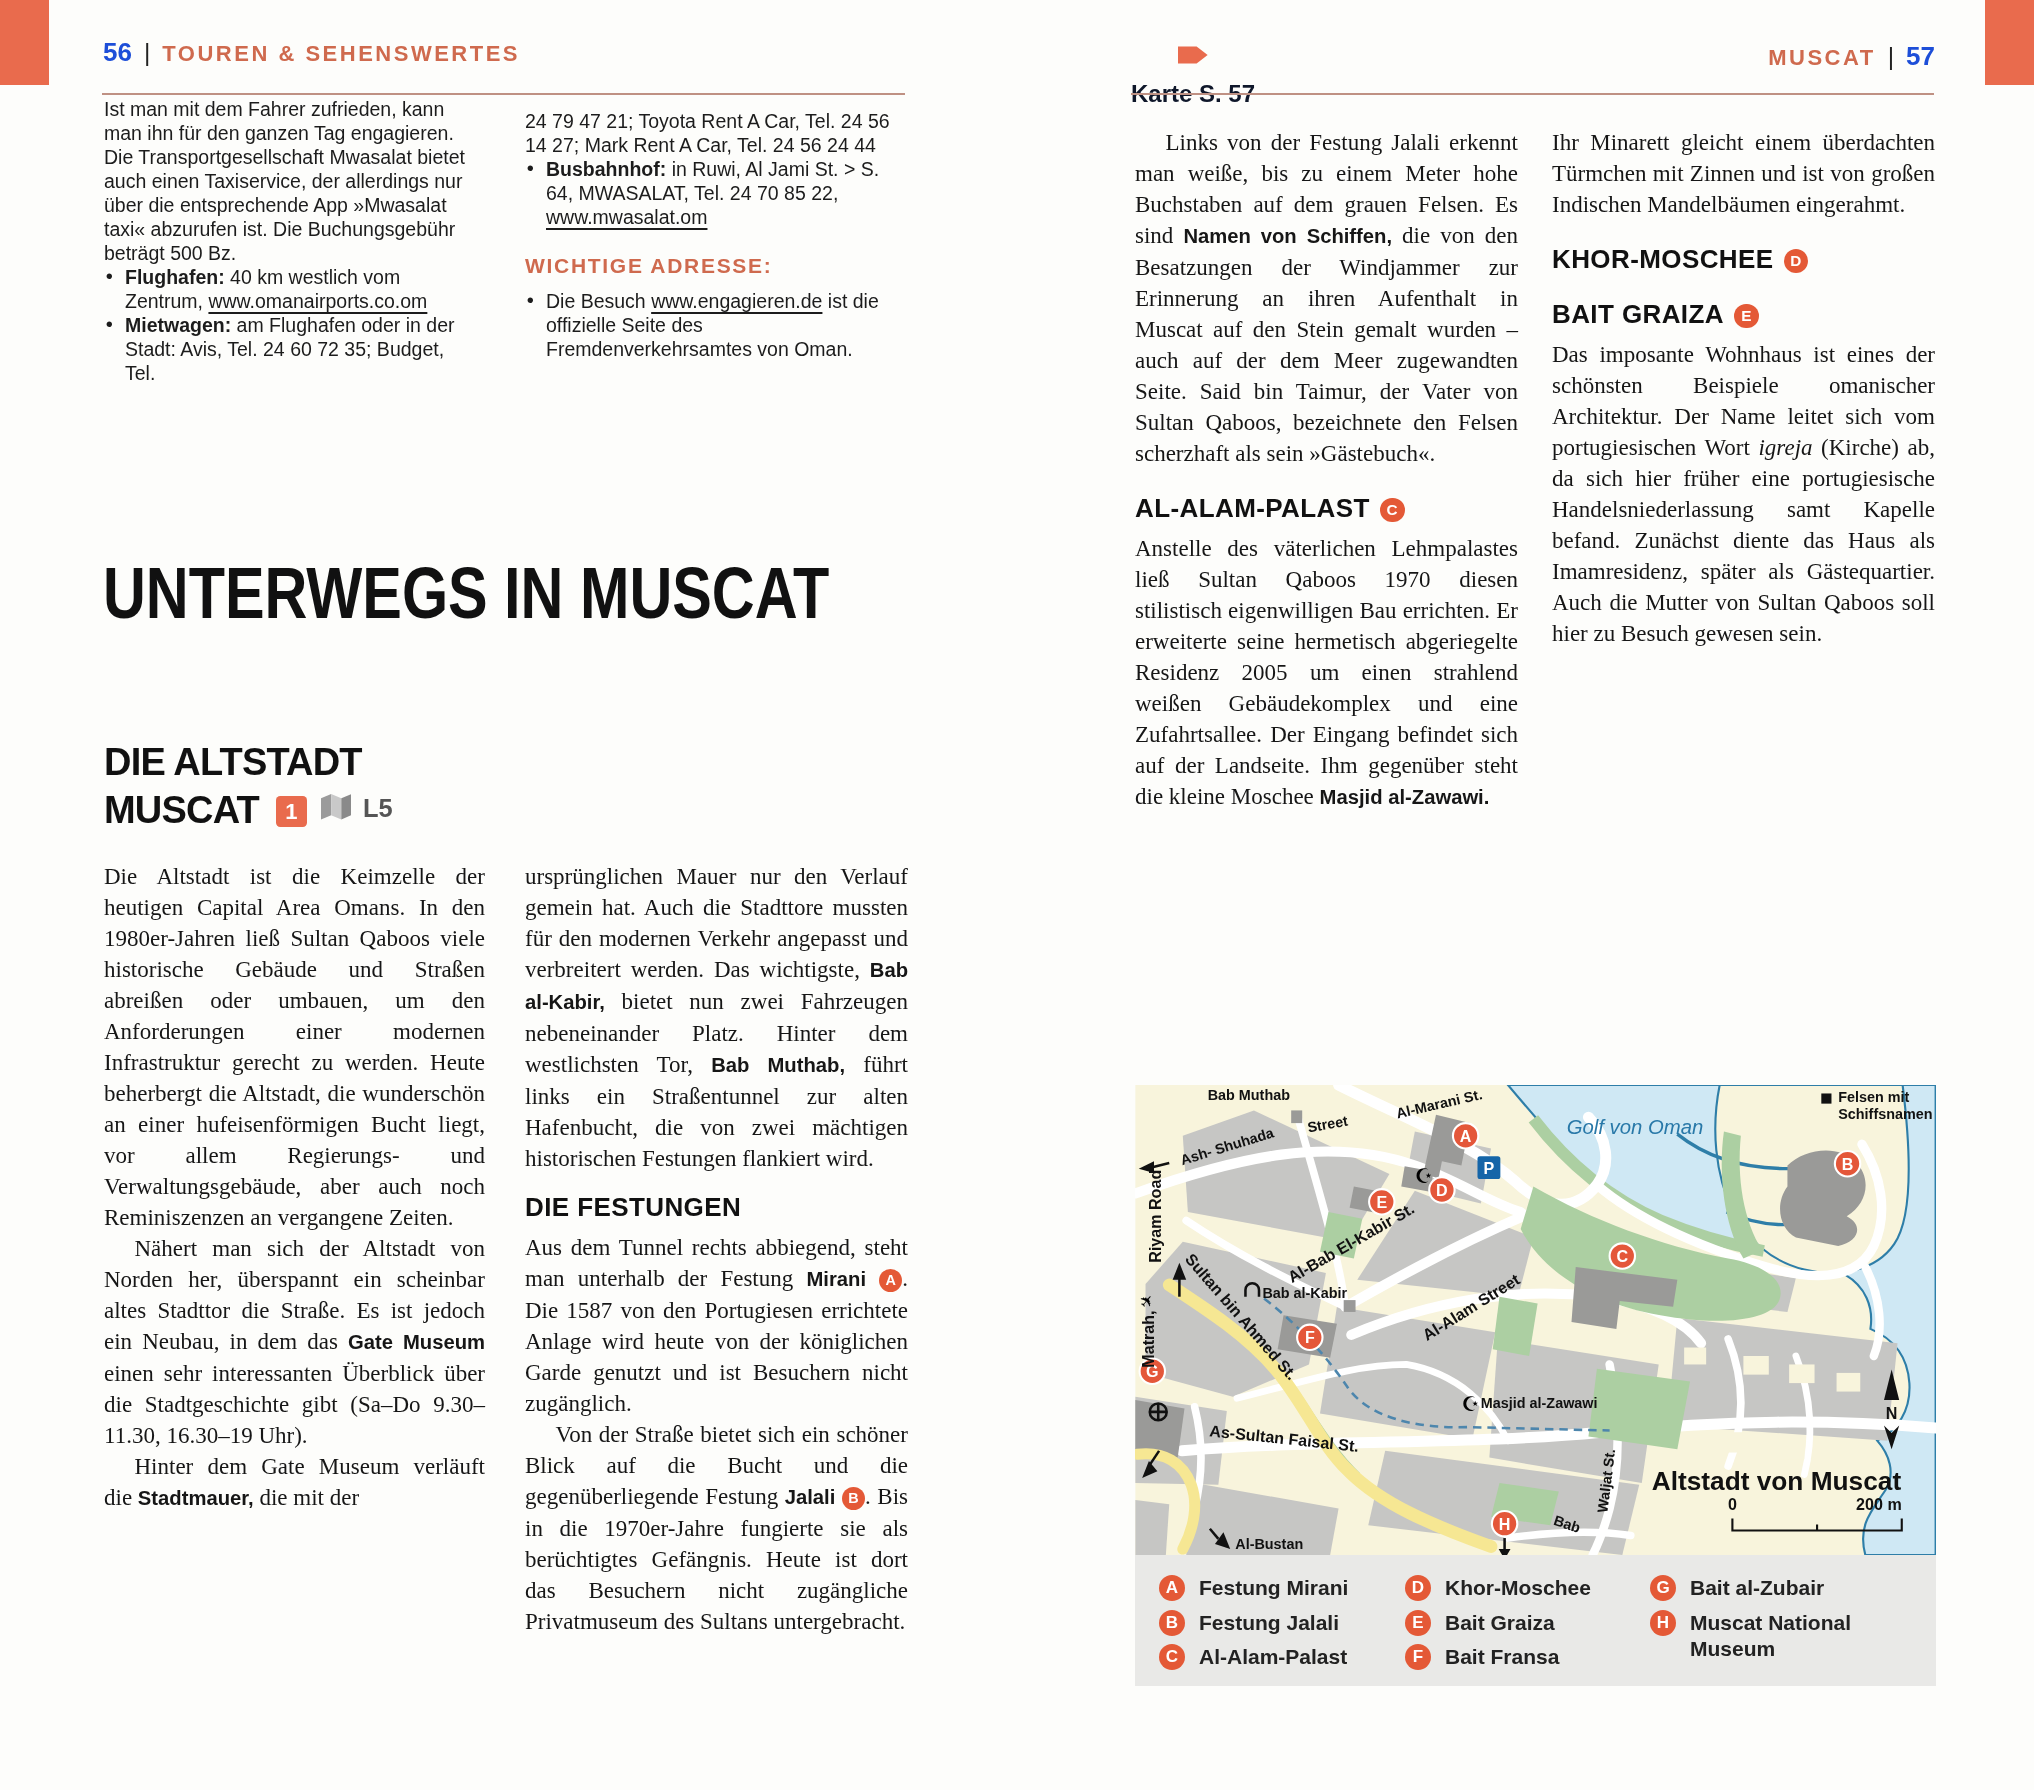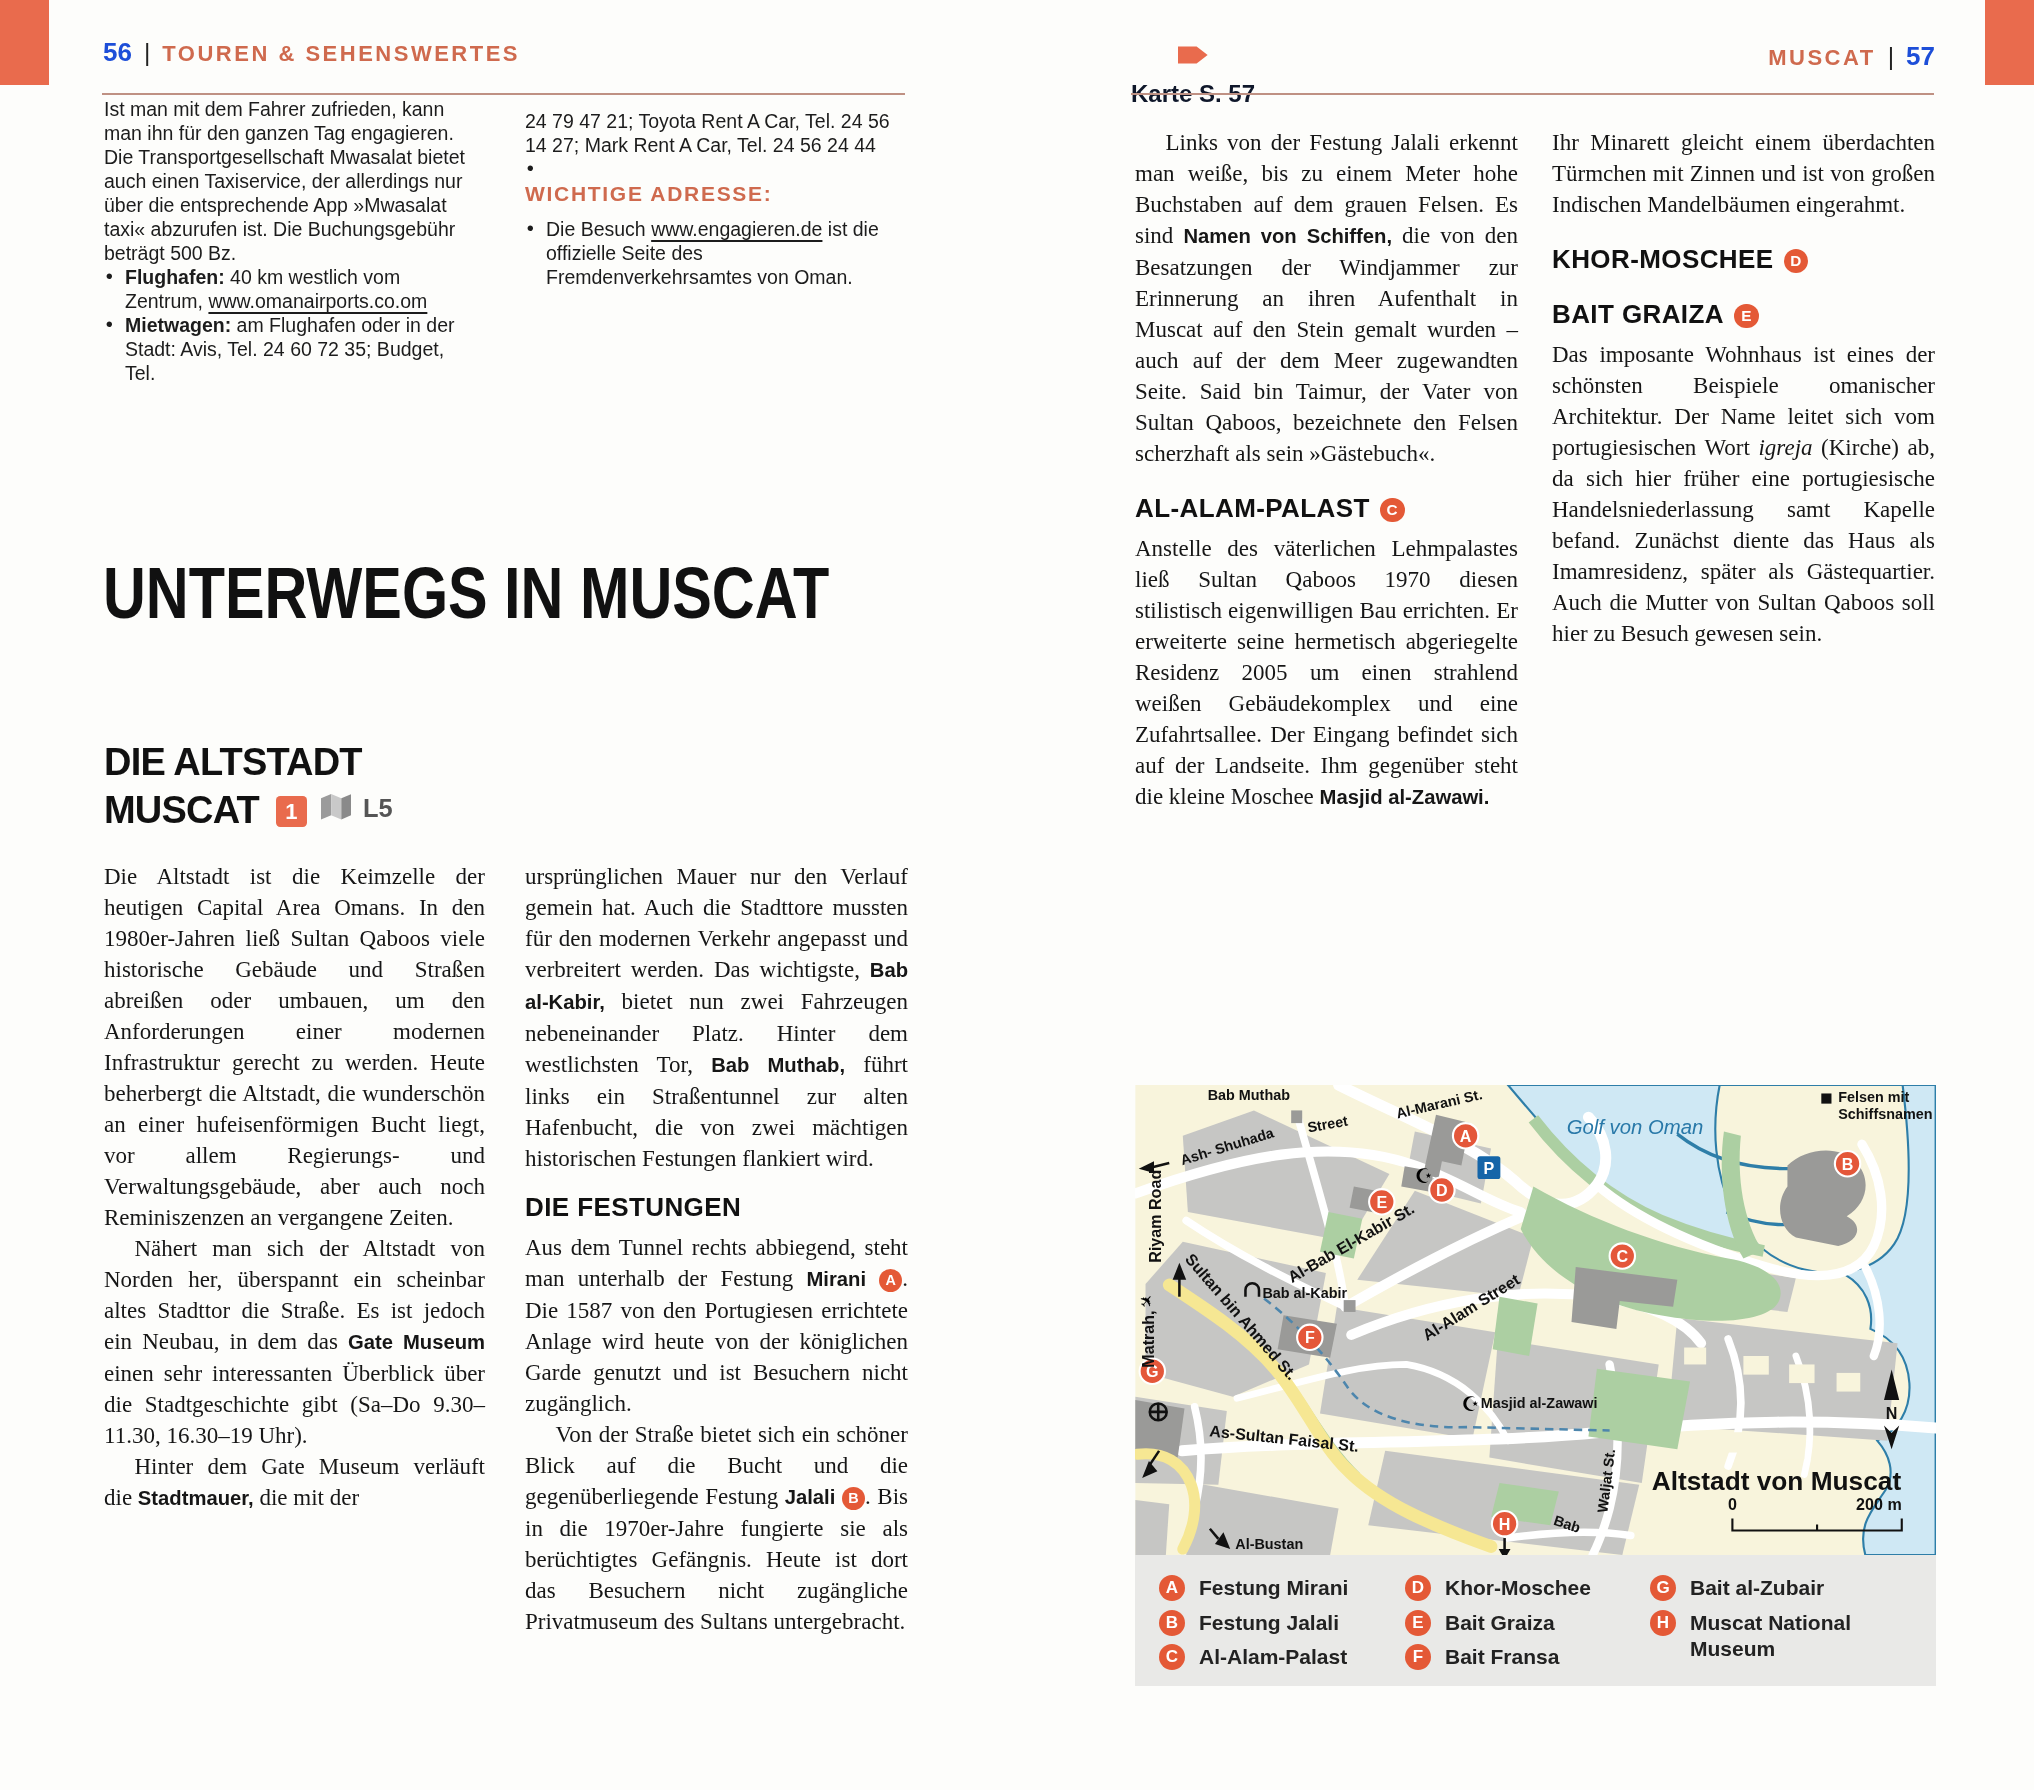--- a/index.html
+++ b/index.html
@@ -85,20 +85,21 @@
     <div class="bullet">
       <span class="dot">•</span>
       <span><span class="seg-bl">Mietwagen:</span><span> am Flughafen oder in der Stadt: Avis, Tel. 24 60 72 35; Budget, Tel.</span></span>
     </div>
   </div>
 
   <div class="abs sans-col" style="left:525px;top:97px;width:383px;margin-top:12px;">
     <p><span>24 79 47 21; Toyota Rent A Car, Tel. 24 56 14 27; Mark Rent A Car, Tel. 24 56 24 44</span></p>
     <div class="bullet">
       <span class="dot">•</span>
+      <span><span class="seg-bl">Busbahnhof:</span><span> in Ruwi, Al Jami St. &gt; S. 64, MWASALAT, Tel. 24 70 85 22, </span><span class="seg-u">www.mwasalat.om</span></span>
     </div>
     <div class="wichtig">WICHTIGE ADRESSE:</div>
     <div class="bullet">
       <span class="dot">•</span>
       <span><span>Die Besuch </span><span class="seg-u">www.engagieren.de</span><span> ist die offizielle Seite des Fremdenverkehrsamtes von Oman.</span></span>
     </div>
   </div>
 
   <div class="abs big-title" style="left:103px;top:551px;">UNTERWEGS IN MUSCAT</div>
 

